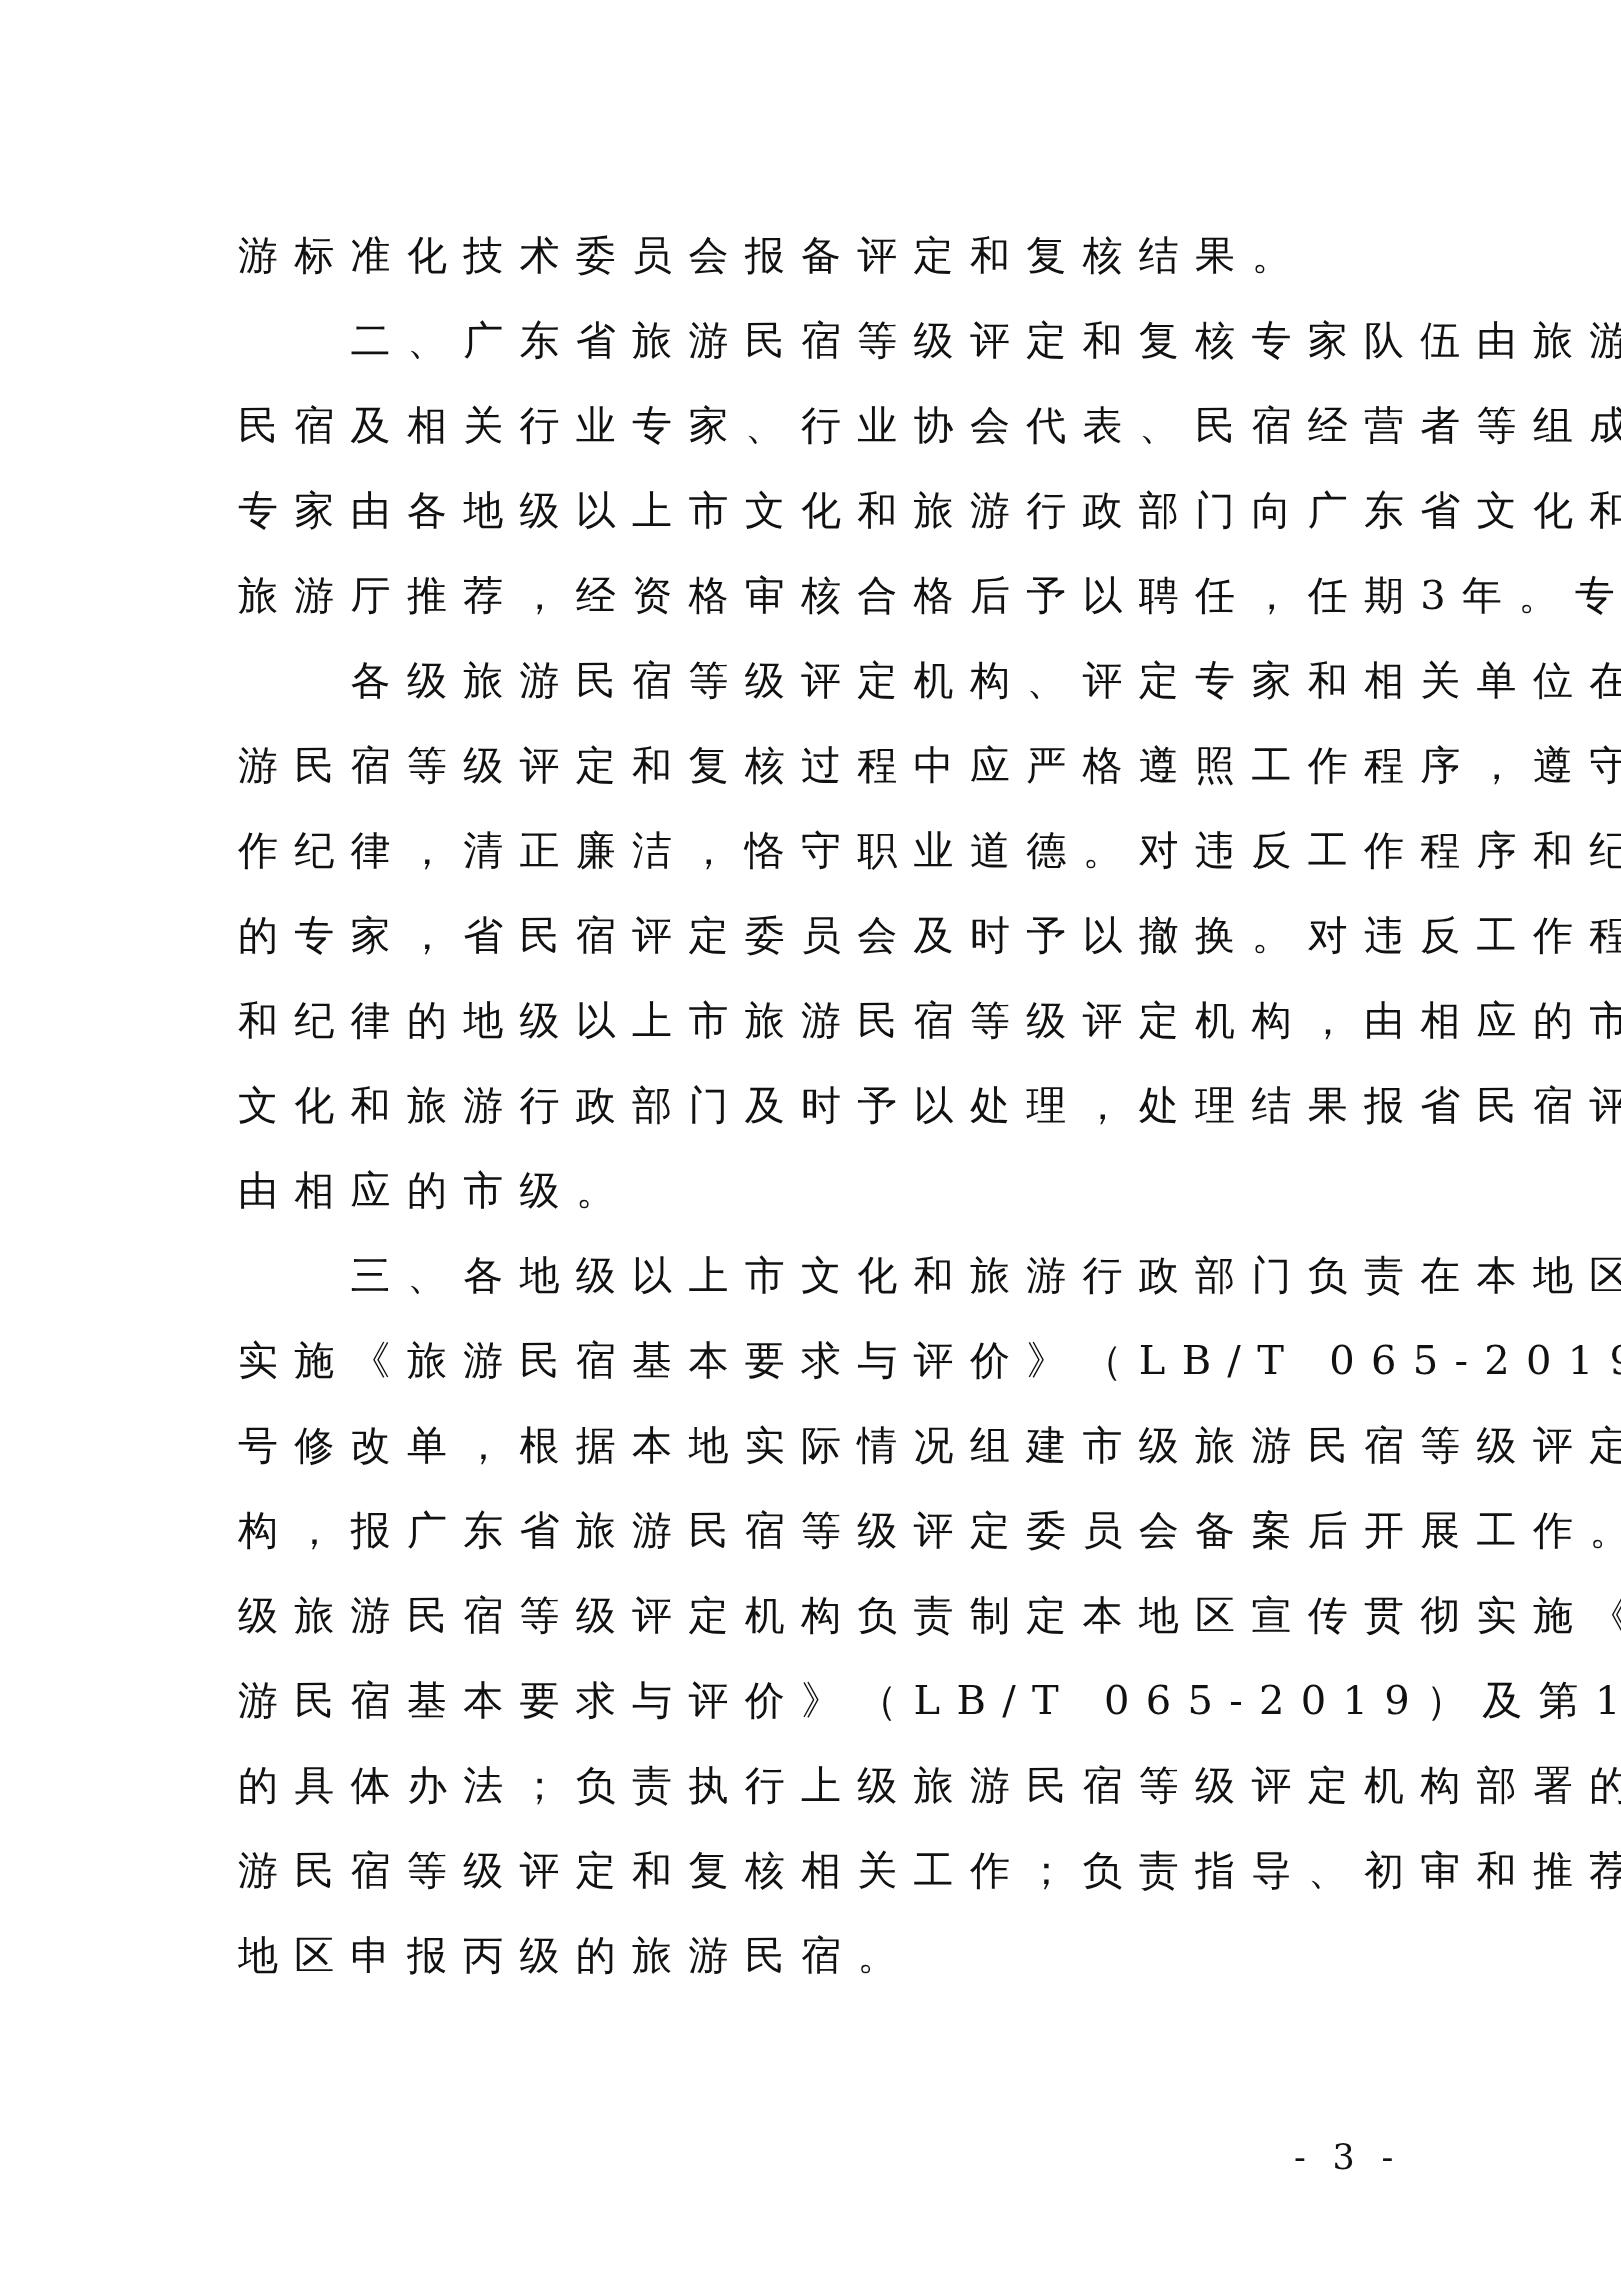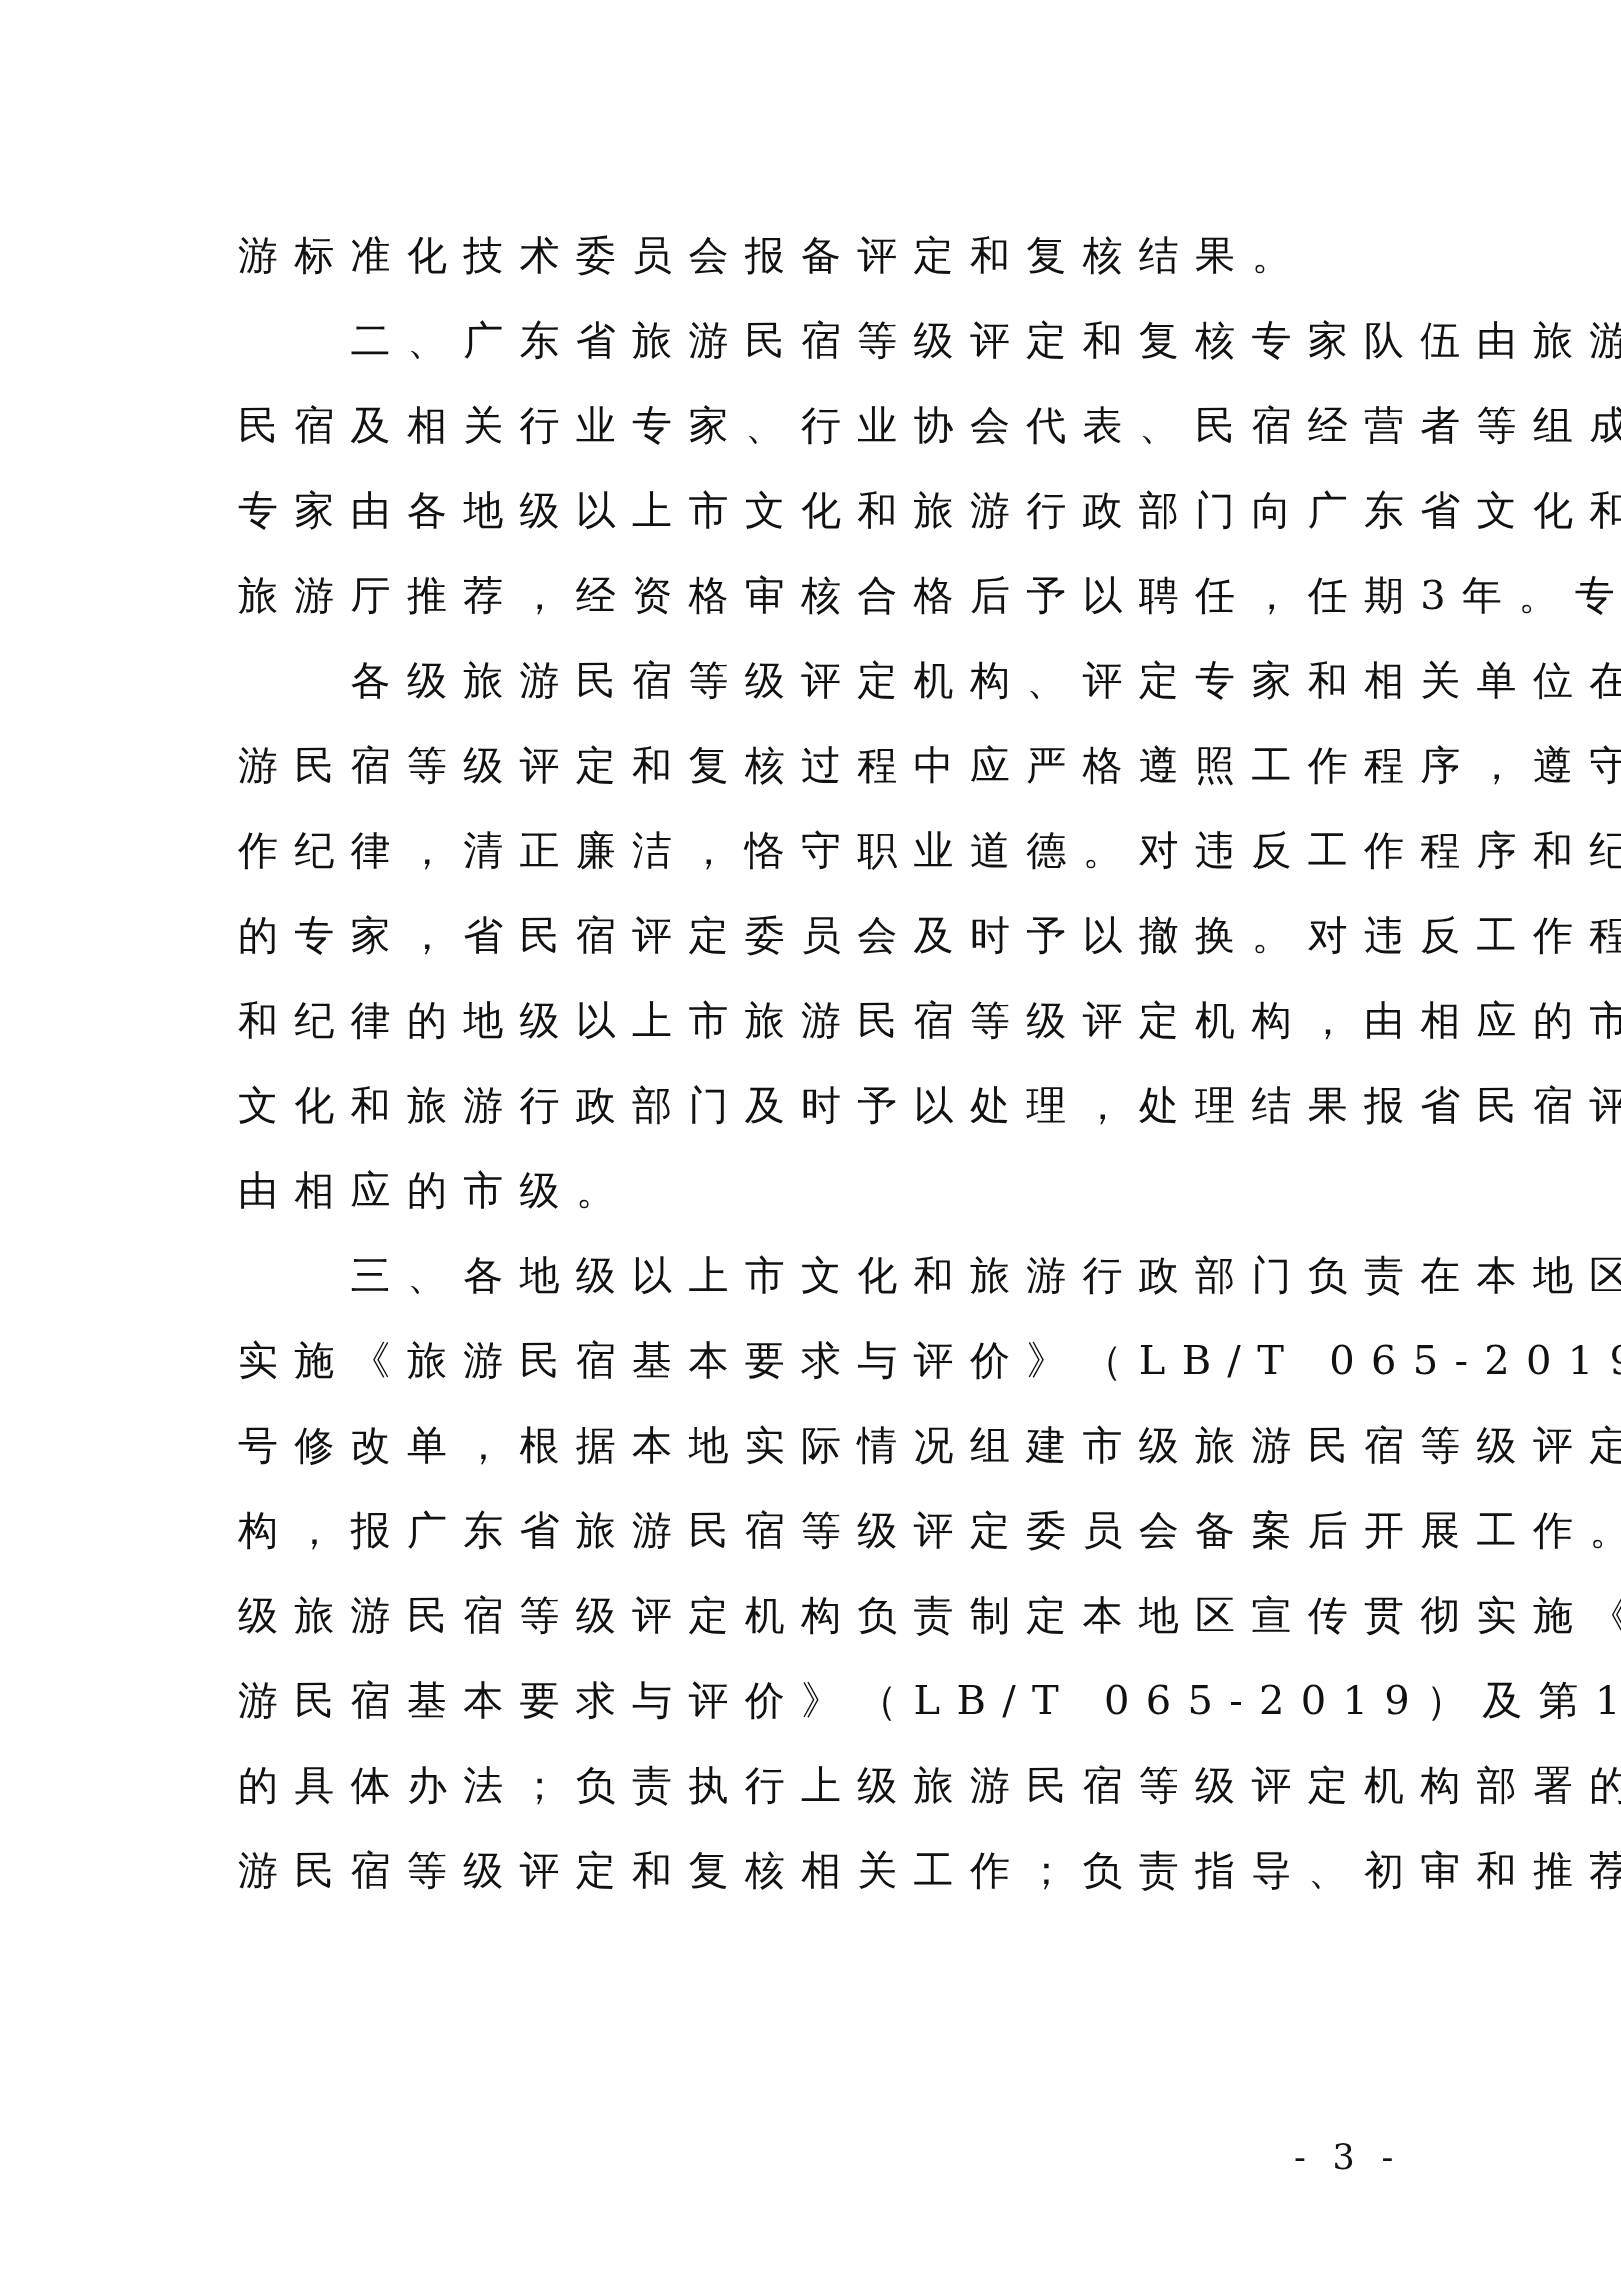--- a/index.html
+++ b/index.html
@@ -67,17 +67,18 @@
     <span class="line">文化和旅游行政部门及时予以处理，处理结果报省民宿评定</span>
     <span class="line">由相应的市级。</span>
     <span class="line">　　三、各地级以上市文化和旅游行政部门负责在本地区内</span>
     <span class="line">实施《旅游民宿基本要求与评价》（LB/T 065-2019）及第1</span>
     <span class="line">号修改单，根据本地实际情况组建市级旅游民宿等级评定机</span>
     <span class="line">构，报广东省旅游民宿等级评定委员会备案后开展工作。市</span>
     <span class="line">级旅游民宿等级评定机构负责制定本地区宣传贯彻实施《旅</span>
     <span class="line">游民宿基本要求与评价》（LB/T 065-2019）及第1号修改单</span>
     <span class="line">的具体办法；负责执行上级旅游民宿等级评定机构部署的旅</span>
     <span class="line">游民宿等级评定和复核相关工作；负责指导、初审和推荐本</span>
+    <span class="line">地区申报丙级的旅游民宿。</span>
   </div>
 
   <div class="page-number">- 3 -</div>
 </div>
 
 
 </body></html>

